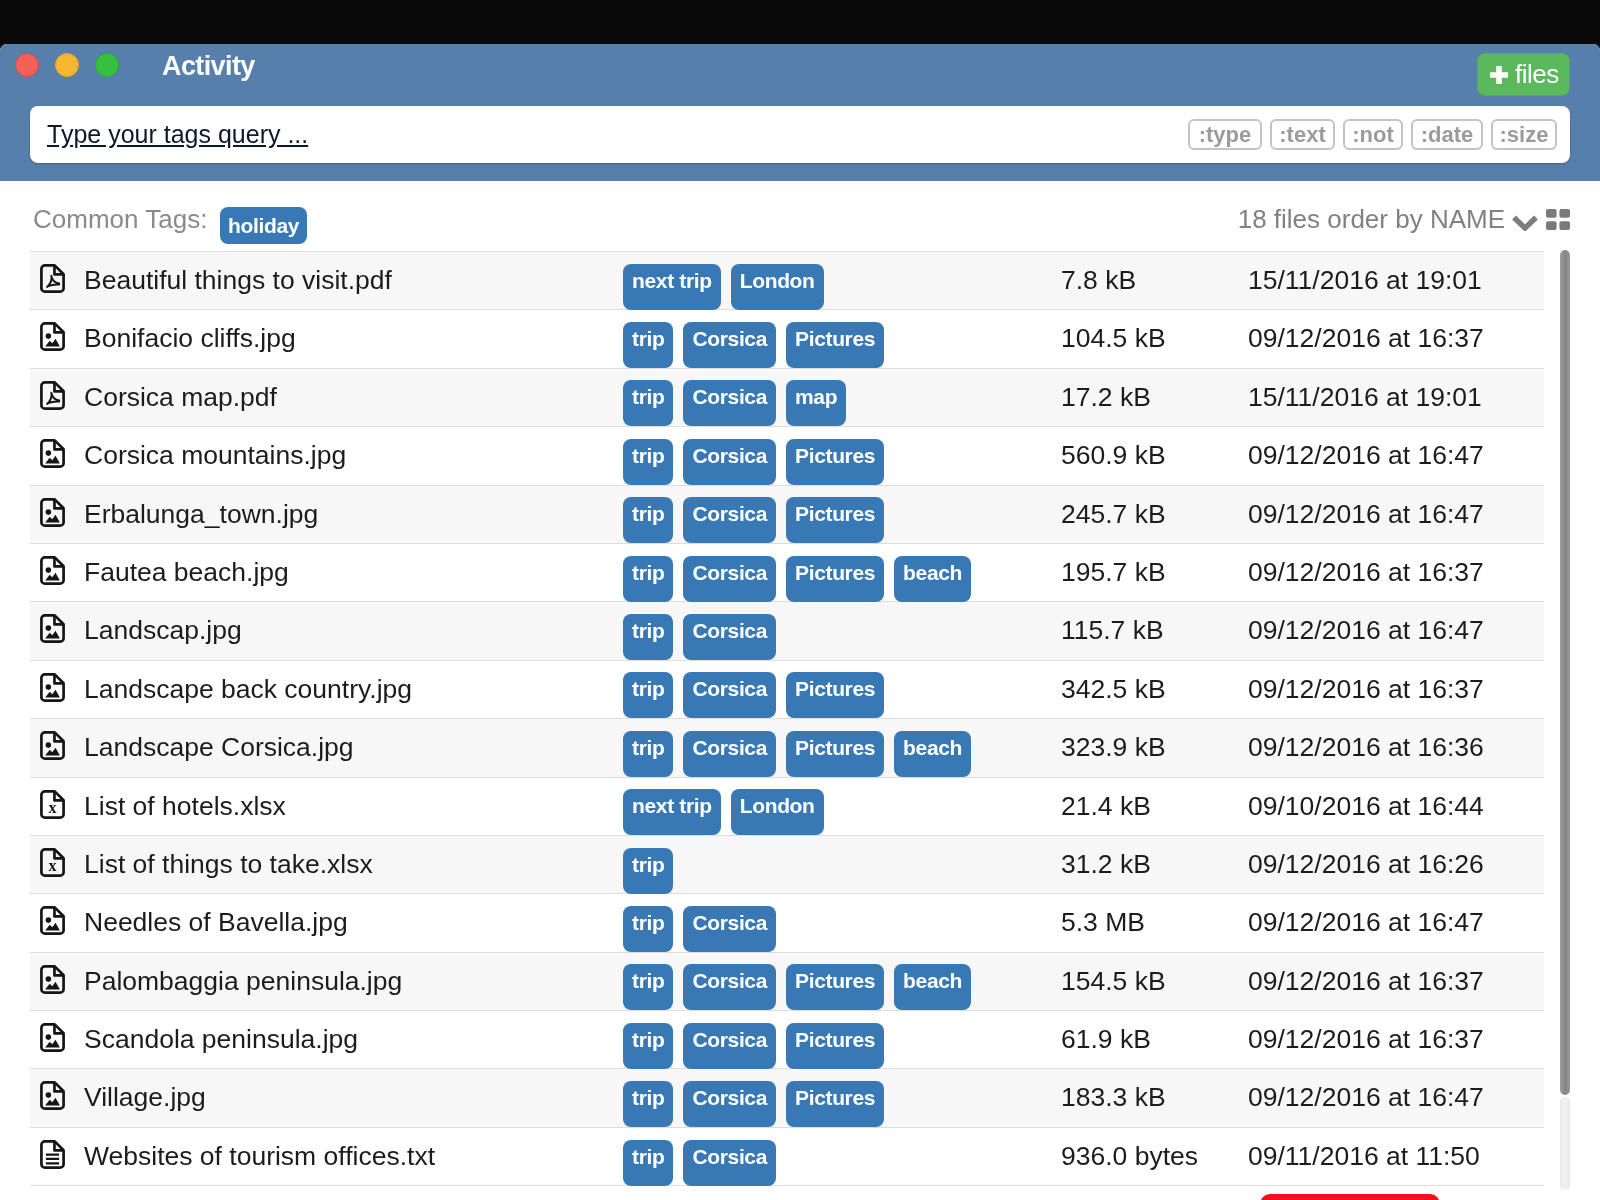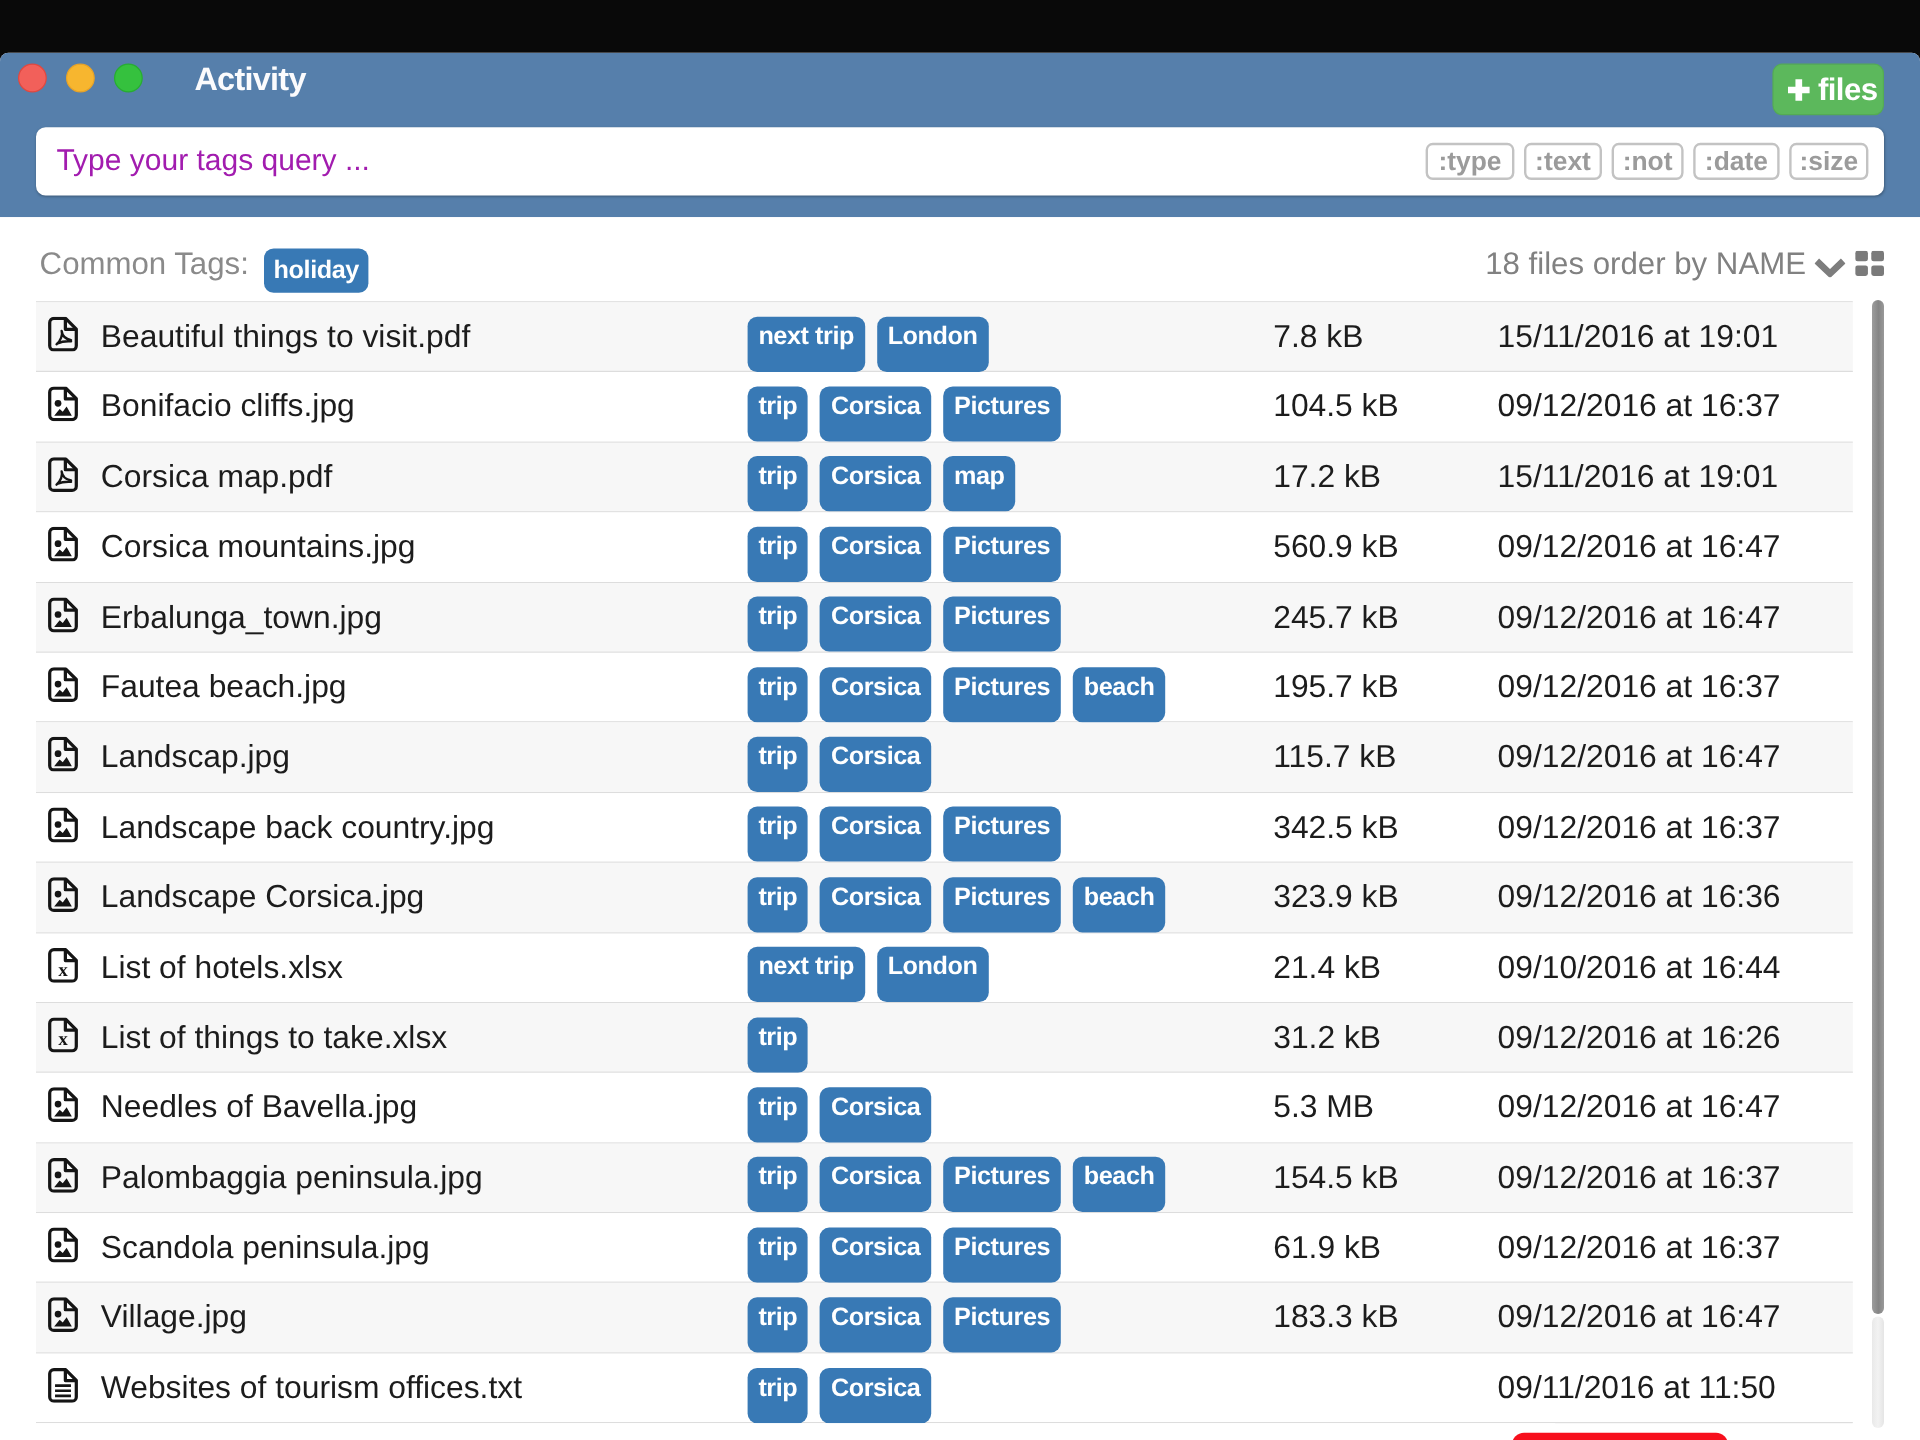--- a/index.html
+++ b/index.html
@@ -1,24 +1,24 @@
 <!DOCTYPE html>
 <html><head><meta charset="utf-8">
 <style>
 * { margin:0; padding:0; box-sizing:border-box; }
 html,body { width:1600px; height:1200px; background:#090909; font-family:"Liberation Sans", sans-serif; }
 #win { position:absolute; left:0; top:0; width:1600px; height:1200px; background:#fff; border-radius:7px 7px 6px 6px; overflow:hidden;margin-top:44px; }
 #topbar { position:absolute; left:0; top:0; width:1600px; height:137px; background:#567fab; }
 .light { position:absolute; top:9px; width:24px; height:24px; border-radius:50%; }
 #title { position:absolute; left:162px; top:7px; height:30px; line-height:30px; color:#fbfbfd; font-size:27px; font-weight:bold; letter-spacing:-0.6px; }
-#plusfiles { position:absolute; left:1477px; top:9px; width:93px; height:43px; background:#5cb85c; border:1px solid #54ab54; border-radius:8px; color:#fff; font-size:26px; font-weight:bold; letter-spacing:-0.5px; }
+#plusfiles { position:absolute; left:1477px; top:9px; width:93px; height:43px; background:#5cb85c; border:1px solid #54ab54; border-radius:8px; color:#fff; font-size:26px; font-weight:normal; letter-spacing:-0.5px; }
 #plusfiles svg { position:absolute; left:11px; top:11px; }
 #plusfiles span { position:absolute; left:37px; top:0; height:41px; line-height:41px; }
 #searchbox { position:absolute; left:30px; top:62px; width:1540px; height:57px; background:#fff; border-radius:8px; box-shadow:0 1px 2px rgba(0,0,0,0.25); }
-#placeholder { position:absolute; left:17px; top:0; height:75px; line-height:57px; color:#a21caf; font-size:25px; }
+#placeholder { position:absolute; left:17px; top:0; height:75px; line-height:57px; color:#0f172a; font-size:25px;text-decoration:underline; }
 .qbtn { position:absolute; top:13px; height:31px; border:2px solid #c3c3c3; border-radius:6px; color:#9b9b9b; font-size:22px; font-weight:bold; text-align:center; line-height:27px; }
 #commonrow { position:absolute; left:0; top:137px; width:1600px; height:69px; background:#fff; }
 #commonlabel { position:absolute; left:33px; top:4px; height:69px; line-height:69px; color:#8a8a8a; font-size:26px; }
 .tag { display:inline-block; height:46px; line-height:34px; padding:0 9px; border-radius:8px; background:#3879b5; color:#fff; font-weight:bold; font-size:21px; letter-spacing:-0.35px; margin-right:10px; vertical-align:middle; }
 #holiday { position:absolute; left:220px; top:25.5px; height:37px; line-height:37px; padding:0 8px; border-radius:8px; background:#3879b5; color:#fff; font-weight:bold; font-size:21px; letter-spacing:-0.35px; }
 #orderlabel { position:absolute; right:95px; top:4px; height:69px; line-height:69px; color:#818181; font-size:26px; }
 #chev { position:absolute; left:1512px; top:171px; }
 #gridicon { position:absolute; left:1546px; top:165px; }
 #table { position:absolute; left:30px; top:207px; width:1514px; border-top:1px solid #ddd; }
 .row { position:relative; width:1514px; height:58.4px; border-bottom:1px solid #ddd; }
@@ -249,20 +249,21 @@
 <div class="fdate">09/12/2016 at 16:47</div>
 </div>
 <div class="row even">
 <div class="icon"><svg width="25" height="29" viewBox="0 0 24 28">
 <path d="M14.1 1.3 H4.7 C2.8 1.3 1.3 2.8 1.3 4.7 V23.3 C1.3 25.2 2.8 26.7 4.7 26.7 H19.3 C21.2 26.7 22.7 25.2 22.7 23.3 V9.9 Z" fill="none" stroke="#151515" stroke-width="2.6" stroke-linejoin="round"></path>
 <path d="M13.9 1.7 V10.1 H22.3" fill="none" stroke="#151515" stroke-width="2.6" stroke-linejoin="round"></path>
 <path d="M5.6 14.1 H18.4 M5.6 18.3 H18.4 M5.6 22.5 H18.4" fill="none" stroke="#151515" stroke-width="2.2"></path>
 </svg></div>
 <div class="fname">Websites of tourism offices.txt</div>
 <div class="tags"><span class="tag">trip</span><span class="tag">Corsica</span></div>
+<div class="fsize">936.0 bytes</div>
 <div class="fdate">09/11/2016 at 11:50</div>
 </div>
 </div>
 <div id="footer">
 <div id="selectall">Select all - Unselect all</div>
 <div id="feedback">Feedback</div>
 </div>
 <div id="sthumb"></div>
 <div id="strack"></div>
 </div>

